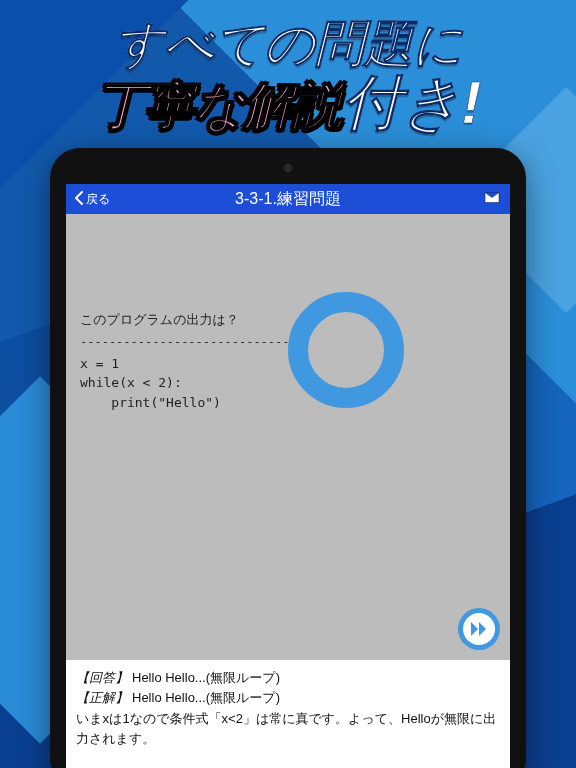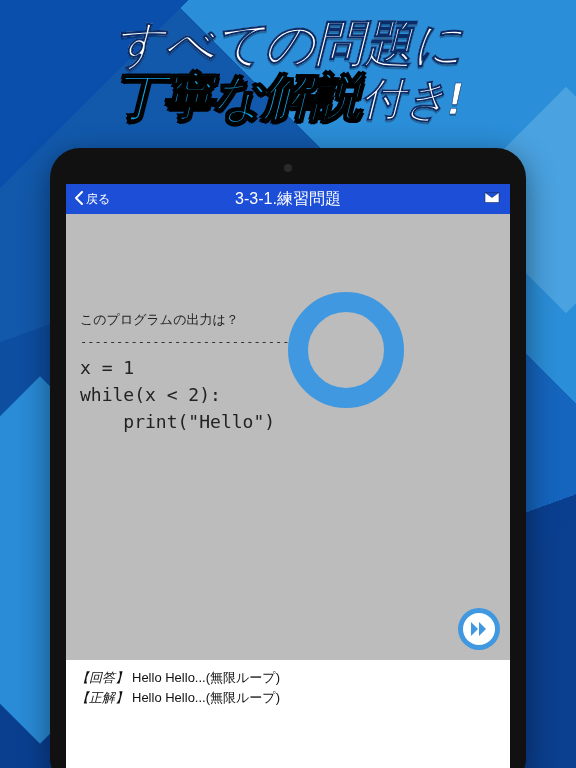--- a/index.html
+++ b/index.html
@@ -59,33 +59,33 @@
     letter-spacing: -1px;
     -webkit-text-stroke: 0.5px #0a2d6a;
     text-shadow: 0 2px 0 rgba(0,0,0,.25);
   }
   .headline .line2 {
     font-size: 50px;
     font-style: italic;
     letter-spacing: -1px;
   }
   .headline .line2 .accent {
-    color: #0ea5e9;
+    color: #f9a8d4;
     -webkit-text-stroke: 1px #000;
     text-shadow:
       -2px -2px 0 #000, 2px -2px 0 #000,
       -2px  2px 0 #000, 2px  2px 0 #000,
        0    3px 0 #000;
     font-style: italic;
   }
   .headline .line2 .suffix {
     color: #fff;
     -webkit-text-stroke: 0.5px #0a2d6a;
     text-shadow: 0 2px 0 rgba(0,0,0,.25);
-    font-size: 44px;
+    font-size: 60px;
   }
 
   
   .tablet {
     position: absolute;
     left: 50%;
     transform: translateX(-50%);
     top: 148px;
     width: 476px;
     height: 640px;
@@ -159,21 +159,21 @@
   .question-block .divider {
     letter-spacing: 0px;
     color:#333;
     font-family: monospace;
     font-size: 12px;
     white-space: nowrap;
     overflow: hidden;
   }
   .question-block .code {
     font-family: Menlo, Consolas, monospace;
-    font-size: 18px;
+    font-size: 13px;
     white-space: pre;
     line-height: 1.5;
     margin-top: 2px;
   }
 
   
   .ring {
     position: absolute;
     left: 222px; top: 78px;
     width: 116px; height: 116px;
@@ -276,16 +276,17 @@
 
     <div class="explanation">
       <div class="row">
         <span class="label">【回答】</span>
         <span>Hello Hello...(無限ループ)</span>
       </div>
       <div class="row">
         <span class="label">【正解】</span>
         <span>Hello Hello...(無限ループ)</span>
       </div>
+      <div class="body">いまxは1なので条件式「x&lt;2」は常に真です。よって、Helloが無限に出力されます。</div>
     </div>
 
   </div>
 </div>
 
 </body></html>

